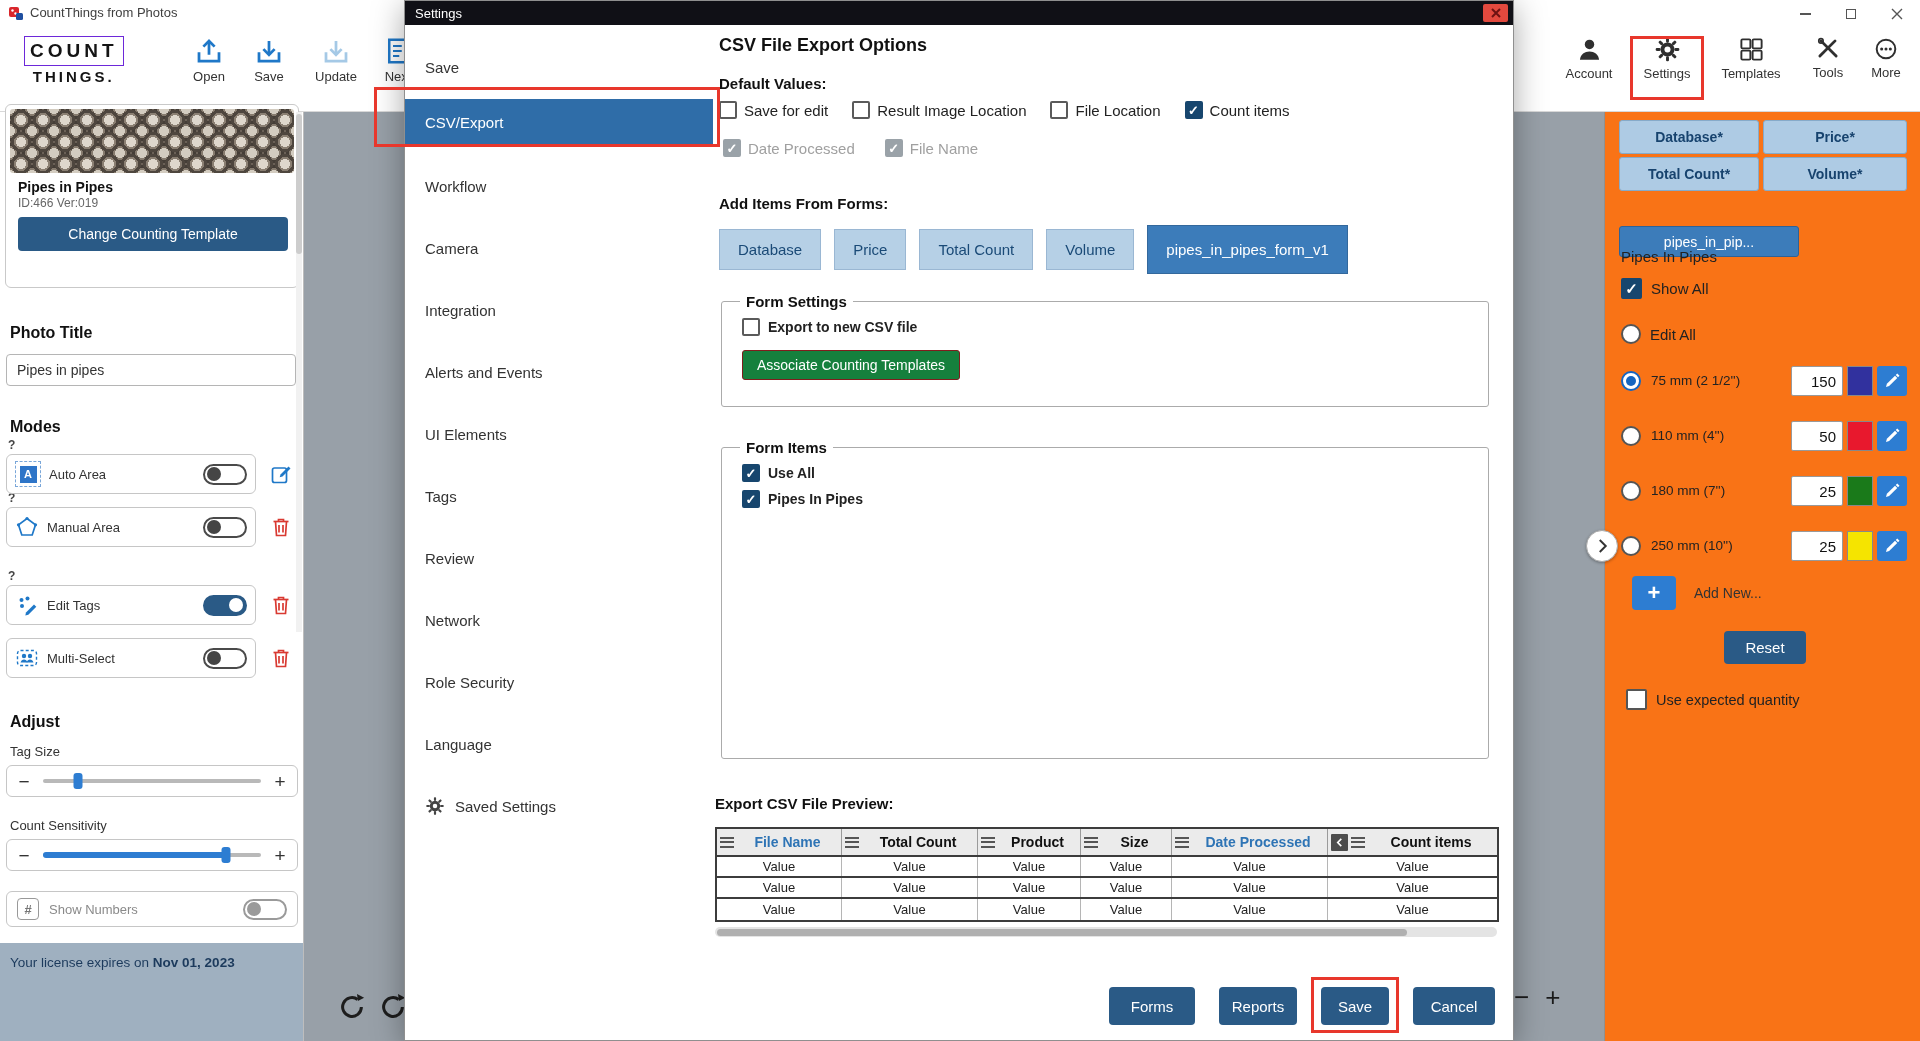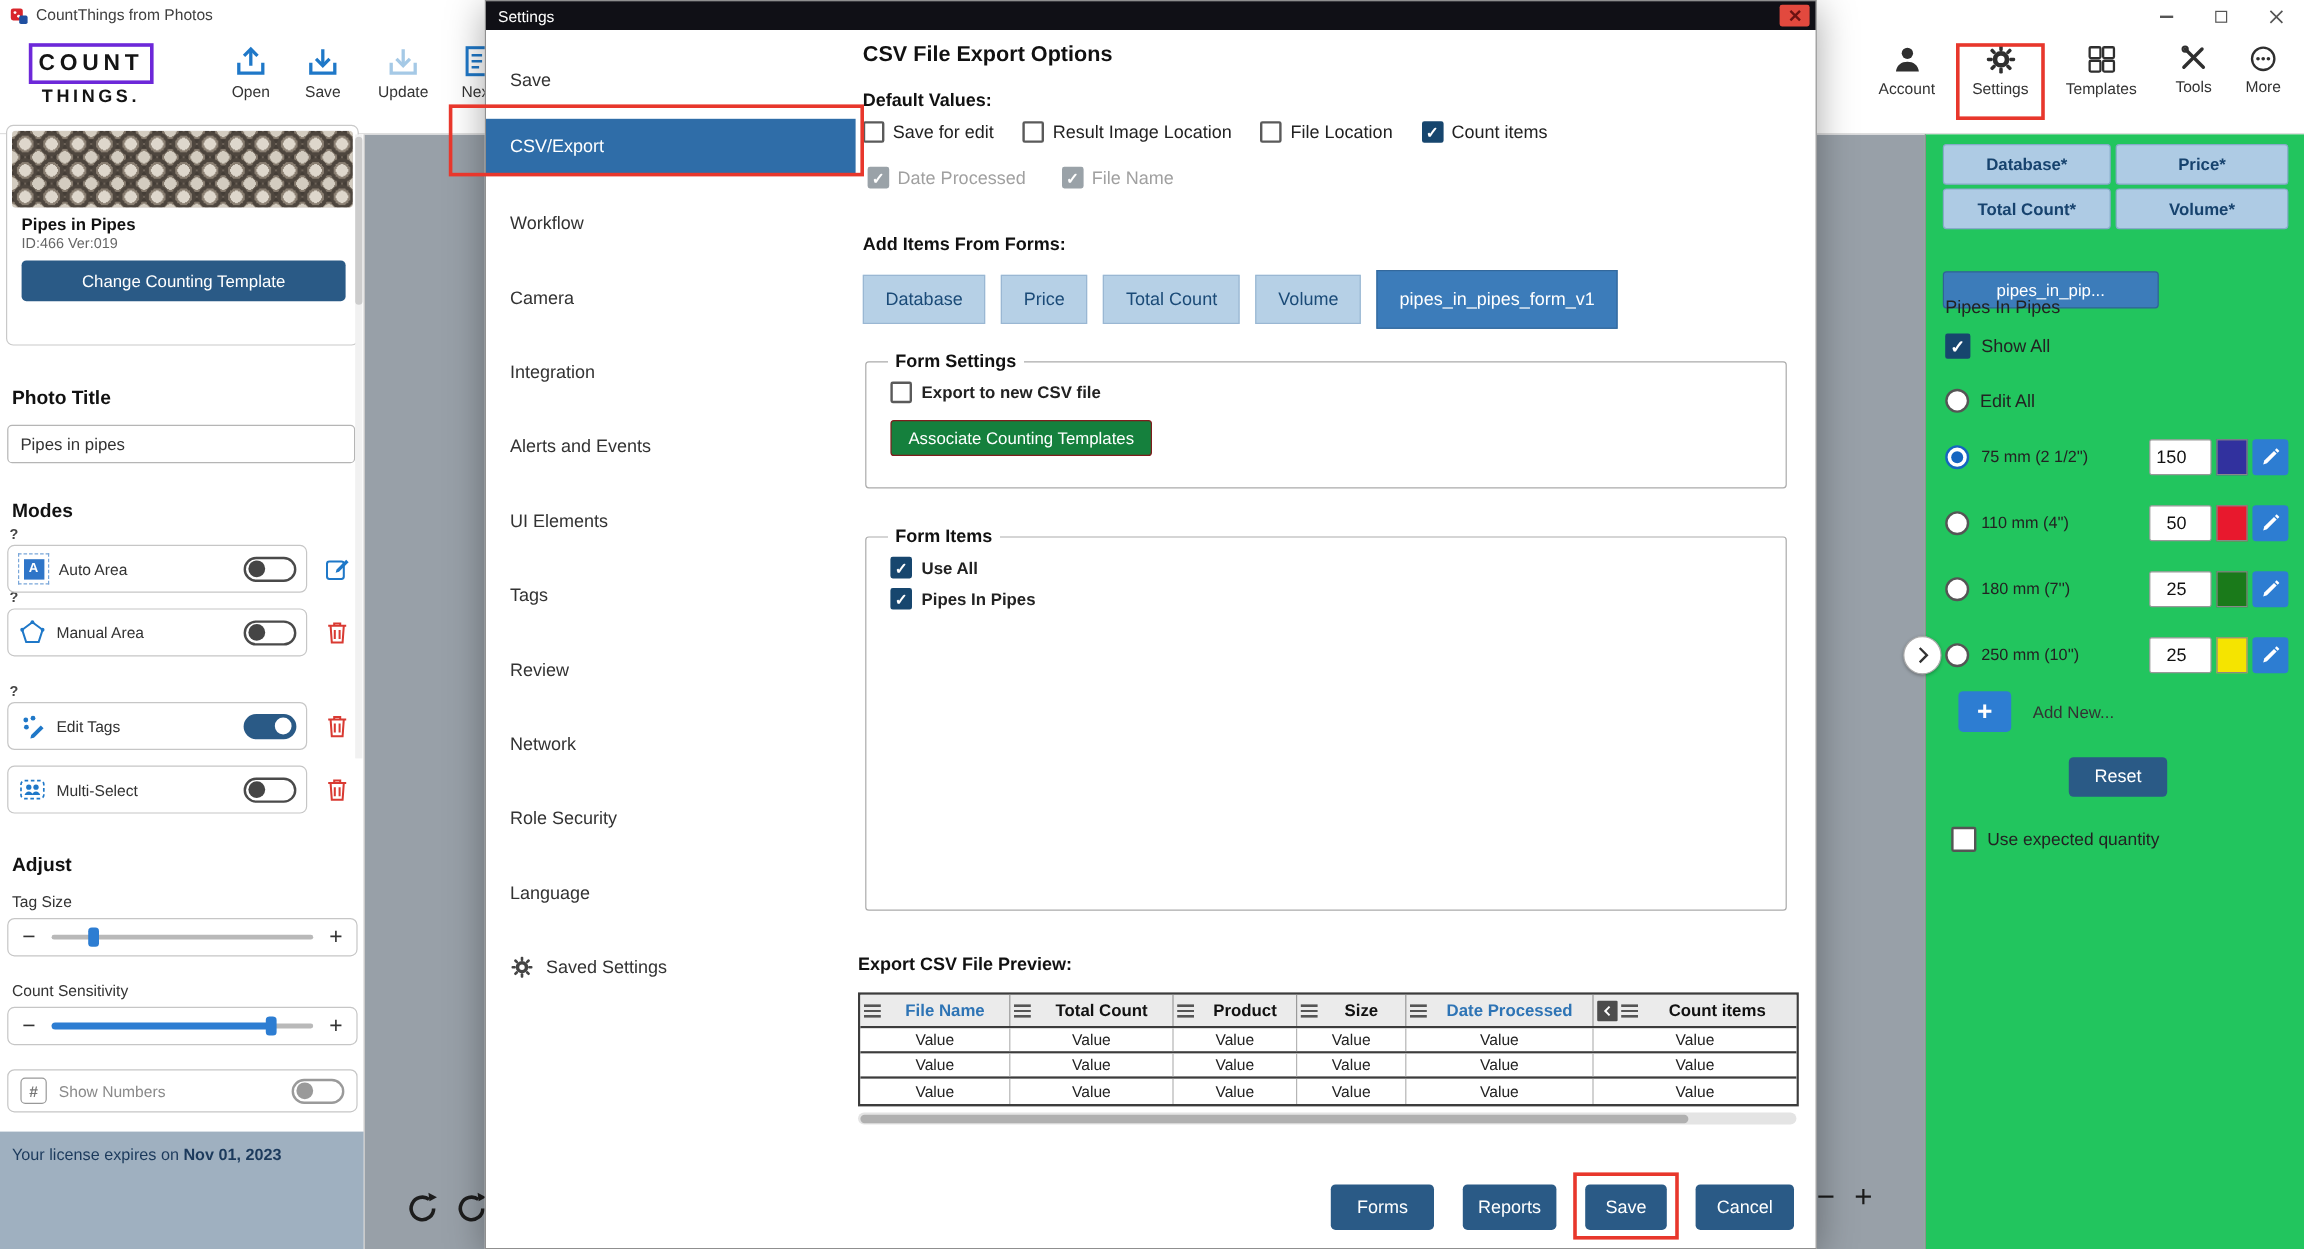--- a/index.html
+++ b/index.html
@@ -13,21 +13,21 @@
   .tb-title { position:absolute; left:30px; top:0; line-height:26px; font-size:13px; color:#404040; }
   .win-controls { position:absolute; right:0; top:0; display:flex; }
   .win-btn { width:46px; height:28px; display:flex; align-items:center; justify-content:center; }
   .ic-min { width:11px; height:2px; background:#555; }
   .ic-max { width:10px; height:10px; border:1.5px solid #555; }
 
   
   .toolbar { position:absolute; top:26px; left:0; right:0; height:86px; background:#fff;
     border-bottom:1px solid #d8d8d8; z-index:2; }
   .logo { position:absolute; left:24px; top:10px; text-align:center; color:#141414; }
-  .logo-top { display:inline-block; border:3px solid #6d28d9; padding:3px 5px; font-weight:800;
+  .logo-top { display:inline-block; border:1px solid #6d28d9; padding:3px 5px; font-weight:800;
     font-size:19px; letter-spacing:4px; }
   .logo-bottom { font-weight:800; font-size:15px; letter-spacing:3px; margin-top:2px; }
   .tbtn { position:absolute; top:10px; display:flex; flex-direction:column; align-items:center; cursor:pointer; }
   .tbtn .lab { font-size:13px; color:#333; margin-top:3px; white-space:nowrap; }
   #btn-open { left:181px; width:56px; }
   #btn-save-main { left:241px; width:56px; }
   #btn-update { left:308px; width:56px; }
   #btn-next { left:370px; width:56px; }
   #btn-account { left:1557px; width:64px; }
   #btn-settings { left:1636px; width:62px; }
@@ -97,21 +97,21 @@
   .lic-date { font-weight:700; }
 
   
   .canvas { position:absolute; left:304px; top:112px; width:1300px; bottom:0; background:#98a0a8; z-index:1; }
   .rot-btn { position:absolute; width:30px; height:30px; background:none; border:none; cursor:pointer; }
   #rot1 { left:33px; top:880px; } #rot2 { left:74px; top:880px; }
   .zoomctl { position:absolute; left:1210px; top:872px; display:flex; gap:16px; }
   .zoom-btn { font-size:26px; color:#1a1a1a; background:none; border:none; cursor:pointer; line-height:1; }
 
   
-  .rpanel { position:absolute; left:1604px; top:112px; right:0; bottom:0; background:#22c55e;
+  .rpanel { position:absolute; left:1604px; top:112px; right:0; bottom:0; background:#f97316;
     border-left:1px solid #909090; z-index:3; }
   .fbtn { position:absolute; height:34px; border:1px solid #86aac9; background:#aecbe4; color:#17436e;
     font-weight:700; font-size:14px; border-radius:3px; display:flex; align-items:center; justify-content:center;
     cursor:pointer; }
   #fb0 { left:14px; top:8px; width:140px; }
   #fb1 { left:158px; top:8px; width:144px; }
   #fb2 { left:14px; top:45px; width:140px; }
   #fb3 { left:158px; top:45px; width:144px; }
   #fb4 { left:14px; top:82px; width:180px; height:31px; font-weight:400;margin-top:32px; }
   .fbtn.selected { background:#3c7cba; border-color:#2f6296; color:#fff; }
@@ -128,21 +128,21 @@
   .rdo { width:20px; height:20px; border:2px solid #555; border-radius:50%; background:#fff; position:relative;
     cursor:pointer; flex:none; }
   .rdo.selected { border-color:#1565c0; }
   .rdo.selected::after { content:""; position:absolute; left:3px; top:3px; width:10px; height:10px;
     border-radius:50%; background:#1565c0; }
   .size-row { position:absolute; left:16px; height:34px; width:290px; }
   #size0 { top:252px; } #size1 { top:307px; } #size2 { top:362px; } #size3 { top:417px; }
   .size-row .rdo { position:absolute; left:0; top:7px; }
   .size-label { position:absolute; left:30px; top:9px; font-size:13.5px; color:#222; white-space:nowrap; }
   .sz-input { position:absolute; left:170px; top:2px; width:52px; height:30px; border:1px solid #999;
-    border-radius:2px; text-align:right; padding-right:20px; font-size:15px; color:#111; }
+    border-radius:2px; text-align:right; padding-right:6px; font-size:15px; color:#111; }
   .sz-swatch { position:absolute; left:226px; top:2px; width:26px; height:30px; border:1px solid #888; }
   .sz-pencil { position:absolute; left:256px; top:2px; width:30px; height:30px; background:#2d7dd2;
     border:none; border-radius:3px; display:flex; align-items:center; justify-content:center; cursor:pointer; }
   .addnew-row { position:absolute; left:27px; top:464px; height:34px; display:flex; align-items:center; gap:18px; }
   .addnew-btn { width:44px; height:34px; background:#2d7dd2; color:#fff; font-size:22px; font-weight:700;
     border:none; border-radius:4px; cursor:pointer; display:flex; align-items:center; justify-content:center; }
   .addnew-label { font-size:14px; color:#333; }
   .reset-btn { position:absolute; left:119px; top:519px; width:82px; height:33px; background:#2a5a86;
     color:#fff; font-size:15px; border:none; border-radius:4px; cursor:pointer; }
   .expq-label { font-size:14.5px; color:#222; }

